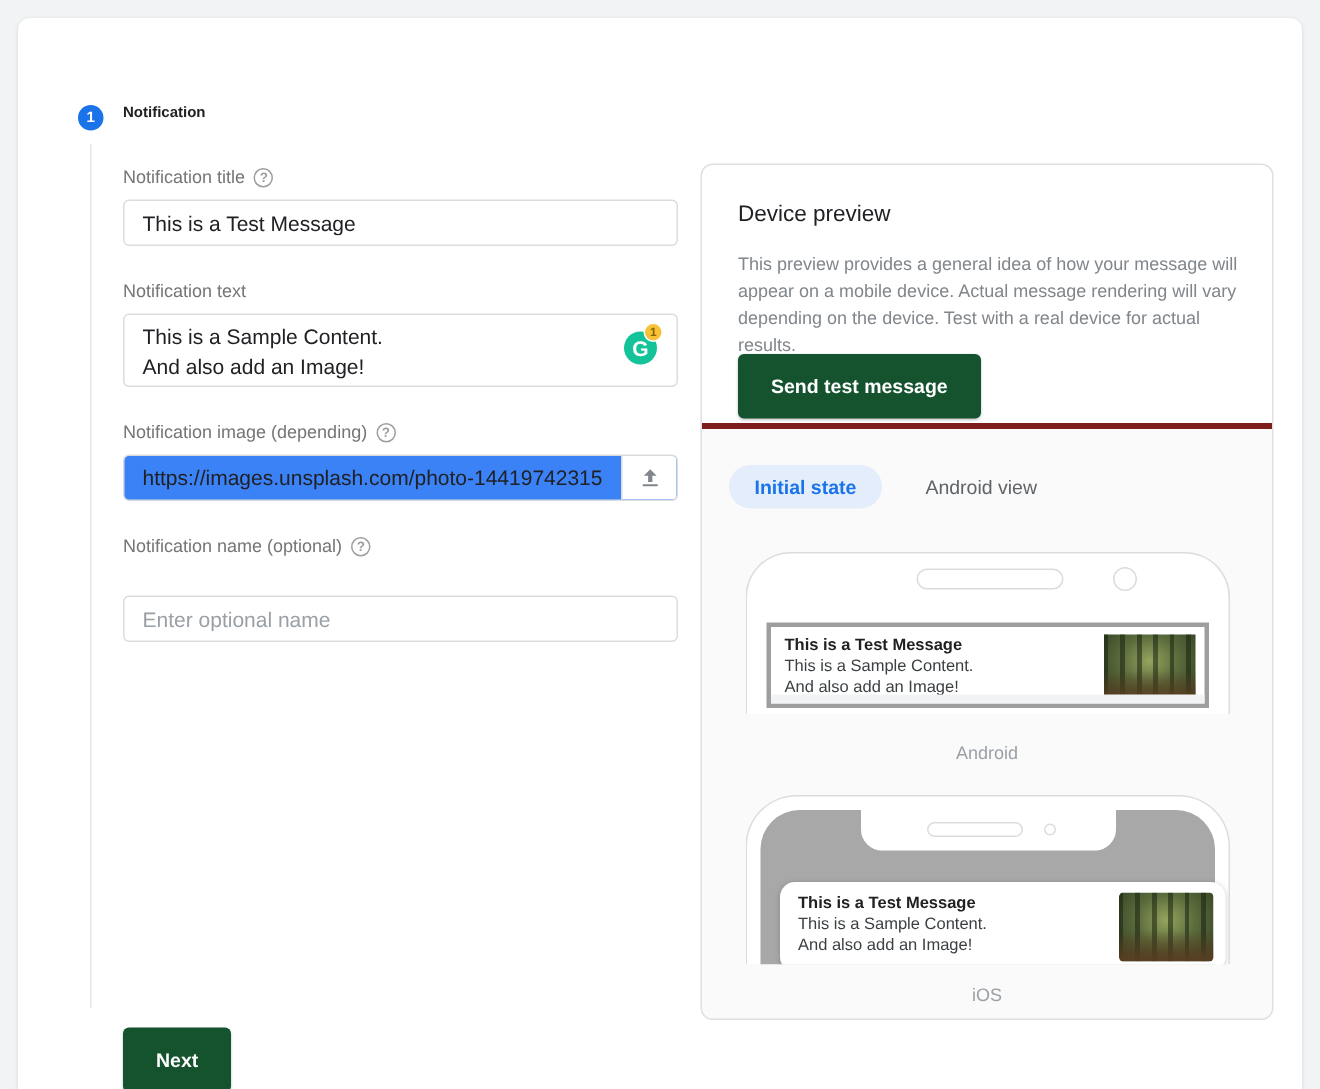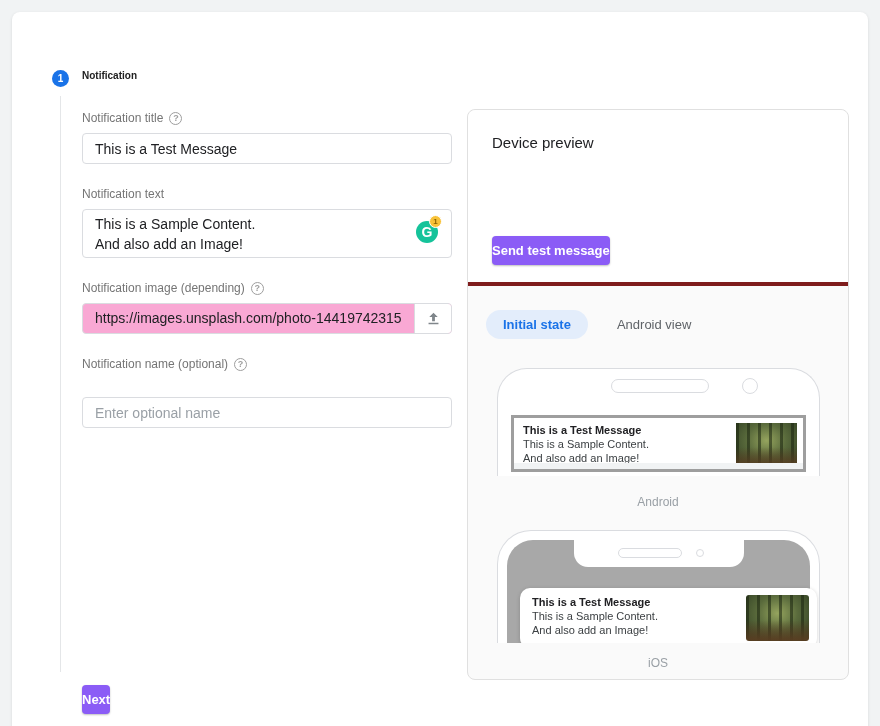--- a/index.html
+++ b/index.html
@@ -60,37 +60,37 @@
     font-size:14px; font-weight:700; text-align:center; line-height:22px;
   }
   .grammarly-badge {
     position:absolute; left:417px; top:203px; width:13px; height:13px;
     border-radius:50%; background:#f8c238; border:1px solid #fff;
     color:#8a6400; font-size:8px; font-weight:700; text-align:center; line-height:11px;
   }
 
   .url-input-box {
     position:absolute; left:70px; top:291px; width:370px; height:31px;
-    border:1px solid #dadce0; border-radius:4px; background:#f9a8d4;
+    border:1px solid #dadce0; border-radius:4px; background:#3b82f6;
     display:flex; align-items:stretch; overflow:hidden;
   }
   .url-input-text {
     flex:1; font-size:14px; color:#202124; line-height:29px; padding:0 2px 0 12px;
     white-space:nowrap; overflow:hidden;
   }
   .upload-cell {
     width:37px; border-left:1px solid #dadce0; display:flex;
     align-items:center; justify-content:center; cursor:pointer; background:#fff;
   }
   .upload-cell svg { width:17px; height:17px; fill:#80868b; }
 
   .btn-blue {
-    background:#8b5cf6; color:#fff; border:none; border-radius:4px;
+    background:#14532d; color:#fff; border:none; border-radius:4px;
     font-family:"Liberation Sans", sans-serif;
-    font-size:13px; font-weight:700; height:29px; padding:0 0;
+    font-size:13px; font-weight:700; height:43px; padding:0 22px;
     cursor:pointer; box-shadow:0 1px 2px rgba(0,0,0,.25);
   }
   .next-btn { position:absolute; left:70px; top:673px;text-align:right; }
 
   
   .preview-card {
     position:absolute; left:455px; top:97px; width:382px; height:571px;
     background:#fafafa; border:1px solid #e0e0e0; border-radius:8px;
   }
   .preview-top {
@@ -219,20 +219,21 @@
     <span>Notification name (optional)</span>
     <span class="help-icon">?</span>
   </div>
   <input class="text-input" style="top: 385px;" placeholder="Enter optional name">
 
   <button class="btn-blue next-btn">Next</button>
 
   <div class="preview-card">
     <div class="preview-top">
       <div class="preview-title">Device preview</div>
+      <div class="preview-desc">This preview provides a general idea of how your message will appear on a mobile device. Actual message rendering will vary depending on the device. Test with a real device for actual results.</div>
       <button class="btn-blue send-test-btn">Send test message</button>
     </div>
 
     <div class="preview-body">
       <div class="tab-row">
         <div class="tab active">Initial state</div>
         <div class="tab inactive">Android view</div>
       </div>
 
       <div class="phone phone-android">

